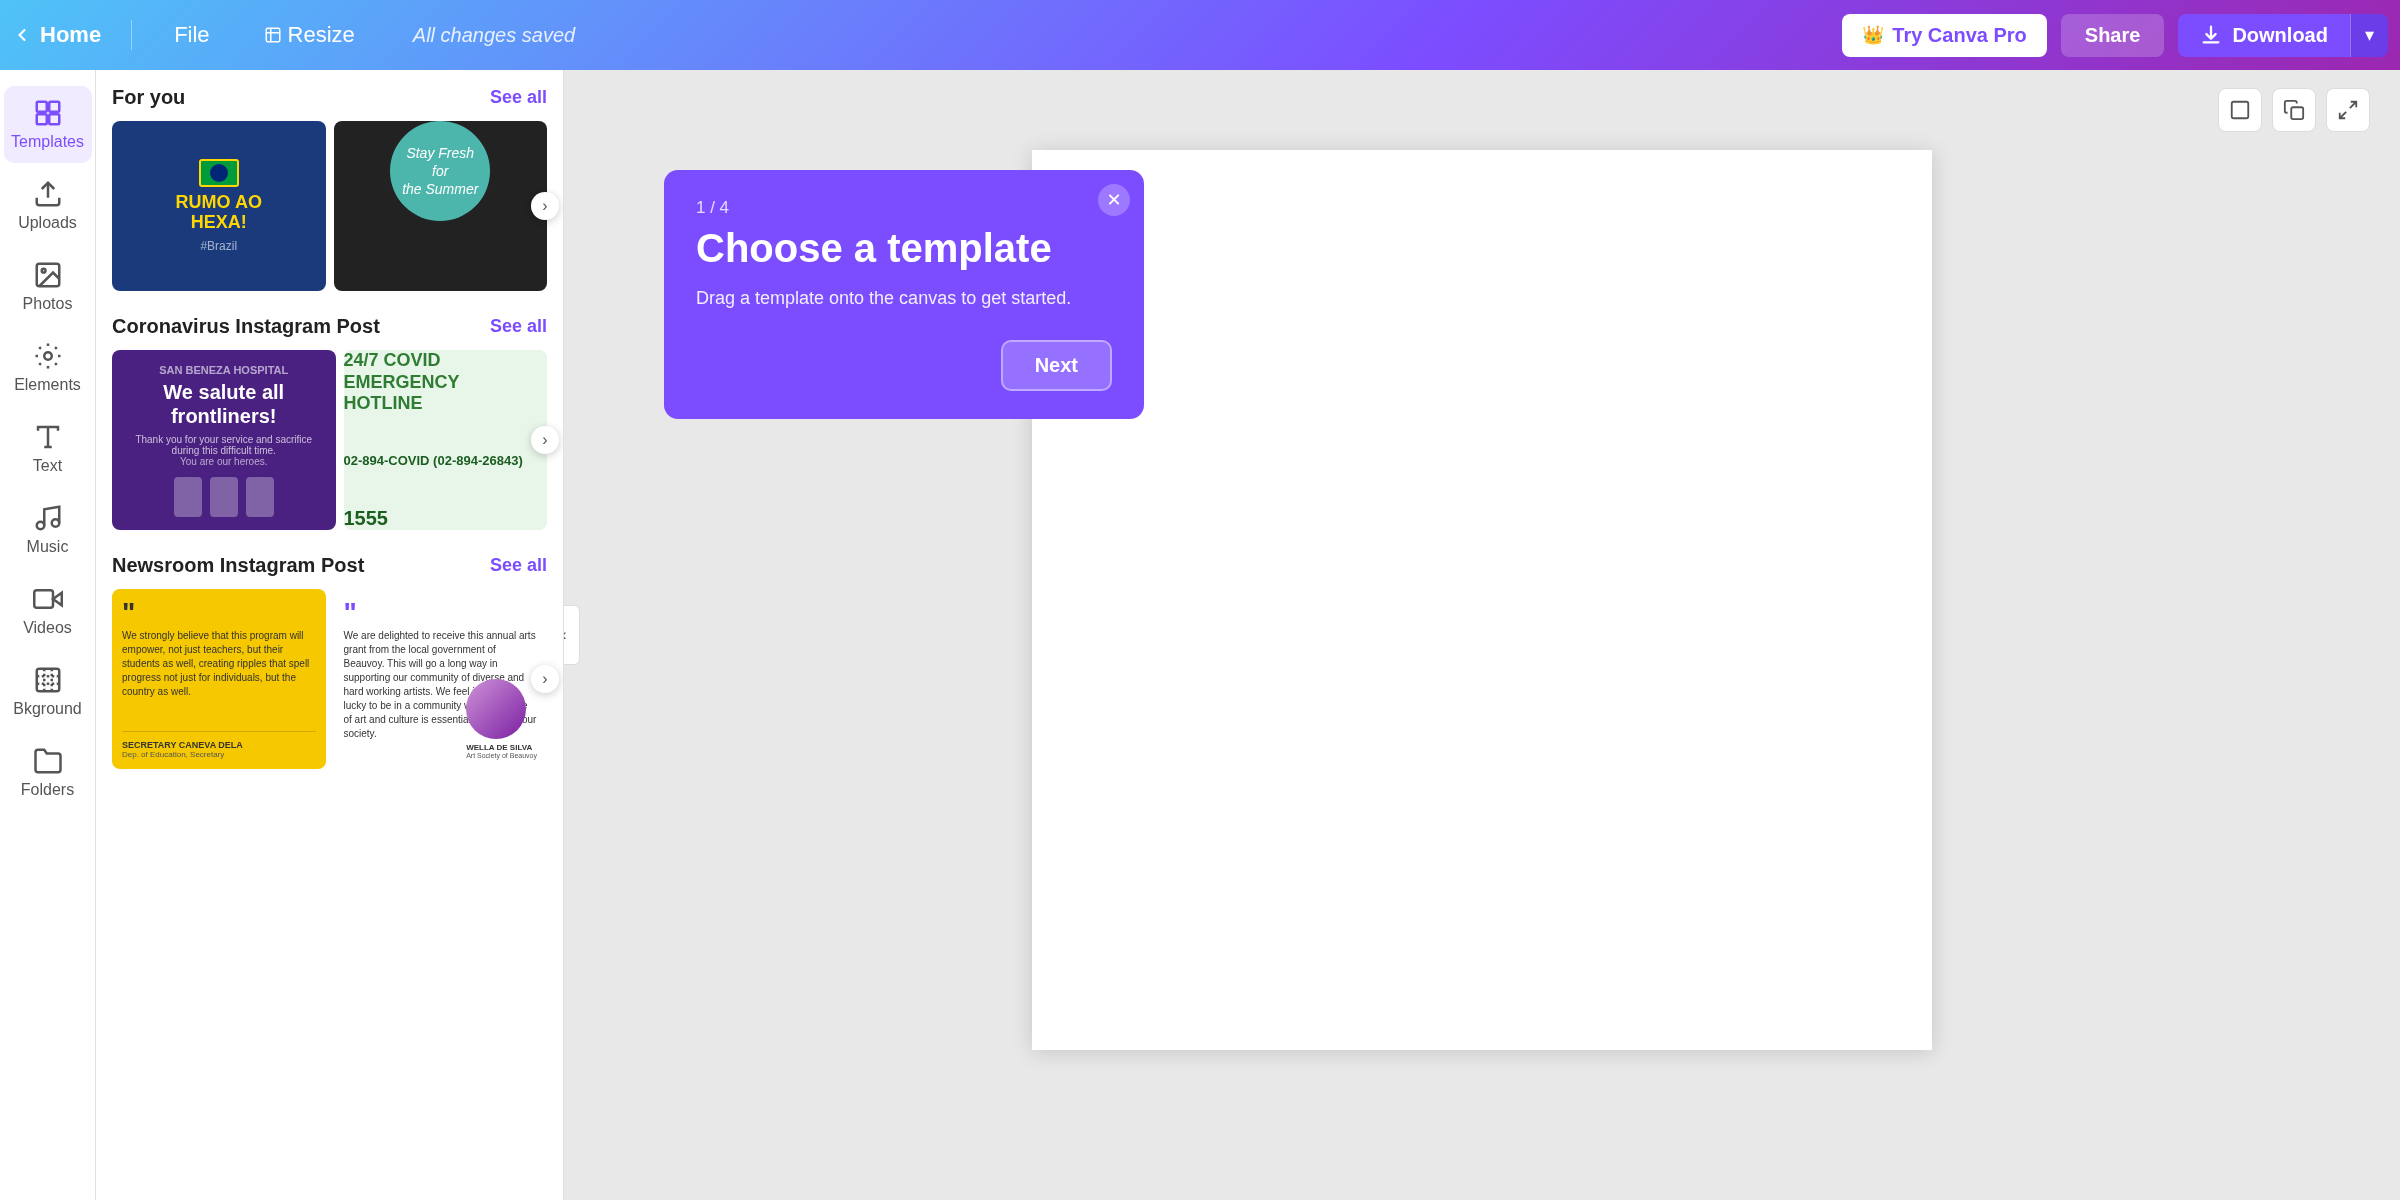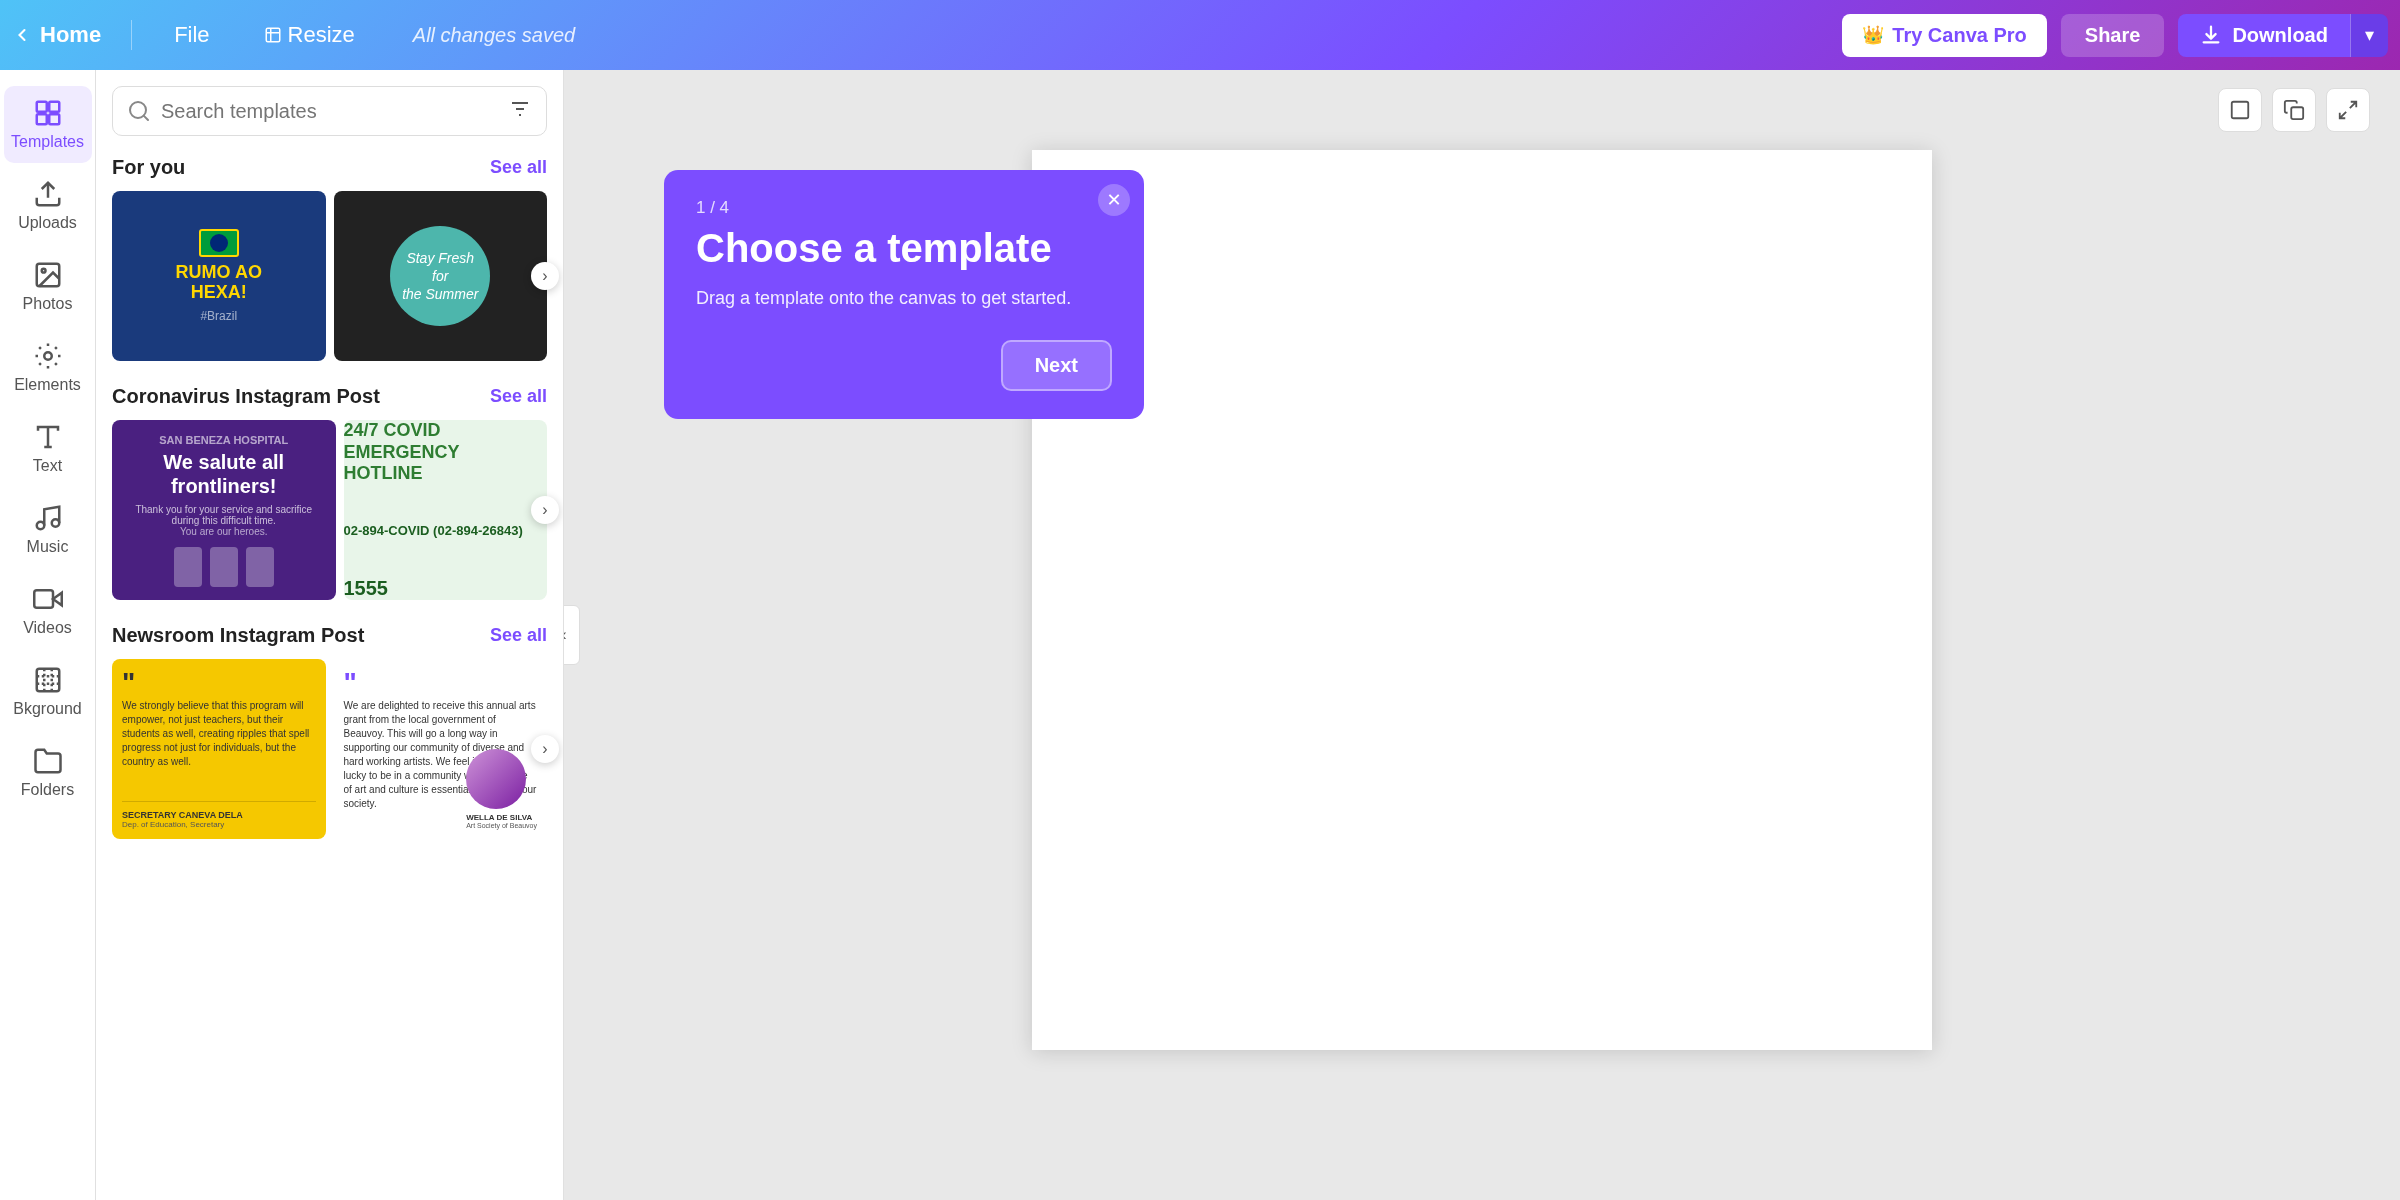--- a/index.html
+++ b/index.html
@@ -98,21 +98,21 @@
     .tcard-brazil {
       background: #1a3a7c;
       height: 170px;
       display: flex; flex-direction: column; align-items: center; justify-content: center;
     }
     .brazil-flag { width: 40px; height: 28px; background: #009c3b; border: 2px solid #ffd700; border-radius: 3px; margin-bottom: 6px; display: flex; align-items: center; justify-content: center; }
     .brazil-circle { width: 18px; height: 18px; background: #002776; border-radius: 50%; }
 
     .tcard-fresh {
       background: #222; height: 170px;
-      display: flex; align-items: center; justify-content: center; position: relative;
+      display: flex; justify-content: center; position: relative;
     }
     .fresh-circle { width: 100px; height: 100px; background: #4db6ac; border-radius: 50%; display: flex; align-items: center; justify-content: center; }
     .fresh-text { font-size: 14px; color: white; font-style: italic; text-align: center; line-height: 1.3; padding: 8px; }
 
     
     .tcard-covid1 {
       background: #4a2080; height: 180px;
       display: flex; flex-direction: column; align-items: center; justify-content: center; padding: 10px;
     }
     .covid1-figures { display: flex; gap: 8px; margin-top: 10px; }
@@ -316,34 +316,20 @@
       <svg viewBox="0 0 24 24" fill="none" stroke="currentColor" stroke-width="2">
         <path d="M22 19a2 2 0 01-2 2H4a2 2 0 01-2-2V5a2 2 0 012-2h5l2 3h9a2 2 0 012 2z"></path>
       </svg>
       <span class="icon-bar-label">Folders</span>
     </div>
 
   </div>
 
   <div class="templates-panel">
 
-    <div class="search-bar">
-      <svg viewBox="0 0 24 24">
-        <circle cx="11" cy="11" r="8" stroke="#888" stroke-width="2" fill="none"></circle>
-        <path d="M21 21l-4.35-4.35" stroke="#888" stroke-width="2" stroke-linecap="round"></path>
-      </svg>
-      <input class="search-input" type="text" placeholder="Search templates" style="">
-      <div class="filter-icon">
-        <svg viewBox="0 0 24 24" fill="none" stroke="#555" stroke-width="2">
-          <line x1="4" y1="6" x2="20" y2="6"></line>
-            <line x1="8" y1="12" x2="16" y2="12"></line>
-          <line x1="11" y1="18" x2="13" y2="18"></line>
-        </svg>
-      </div>
-    </div>
 
     <div class="section">
       <div class="section-header">
         <span class="section-title">For you</span>
         <span class="see-all">See all</span>
       </div>
       <div class="template-row">
 
         <div class="template-card tcard-brazil" style="height:170px;">
           <div style="display:flex;flex-direction:column;align-items:center;">

